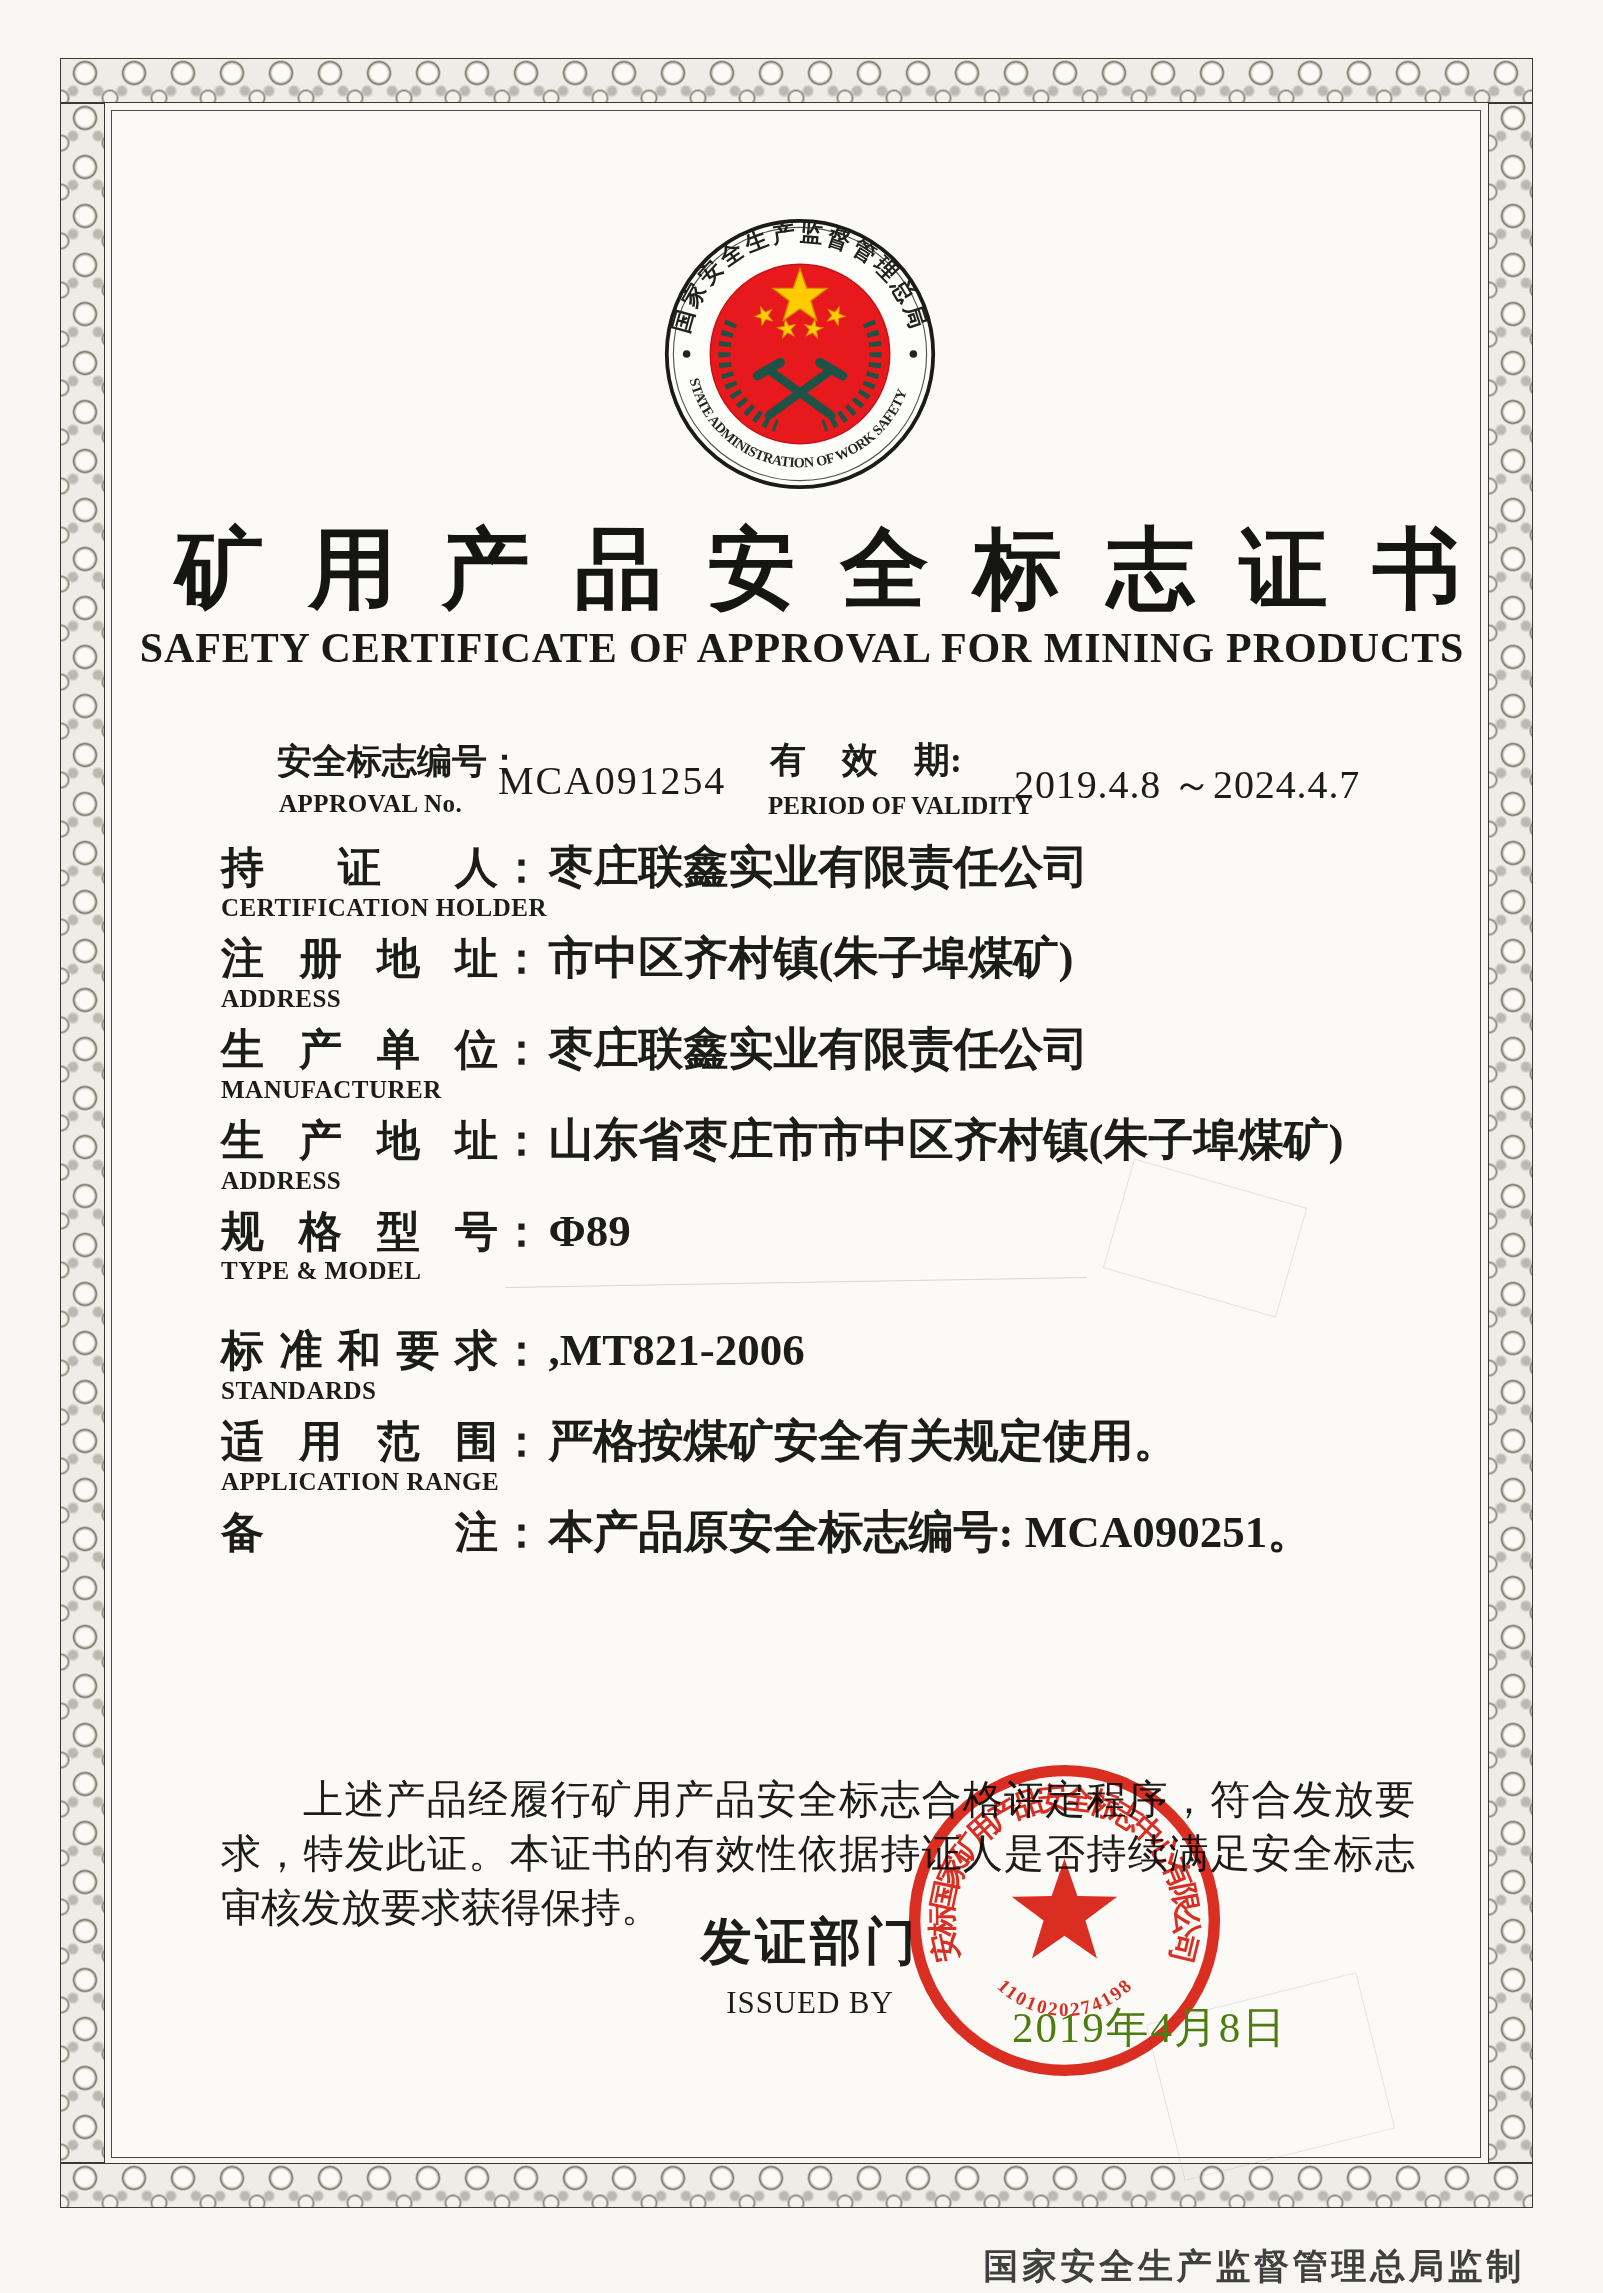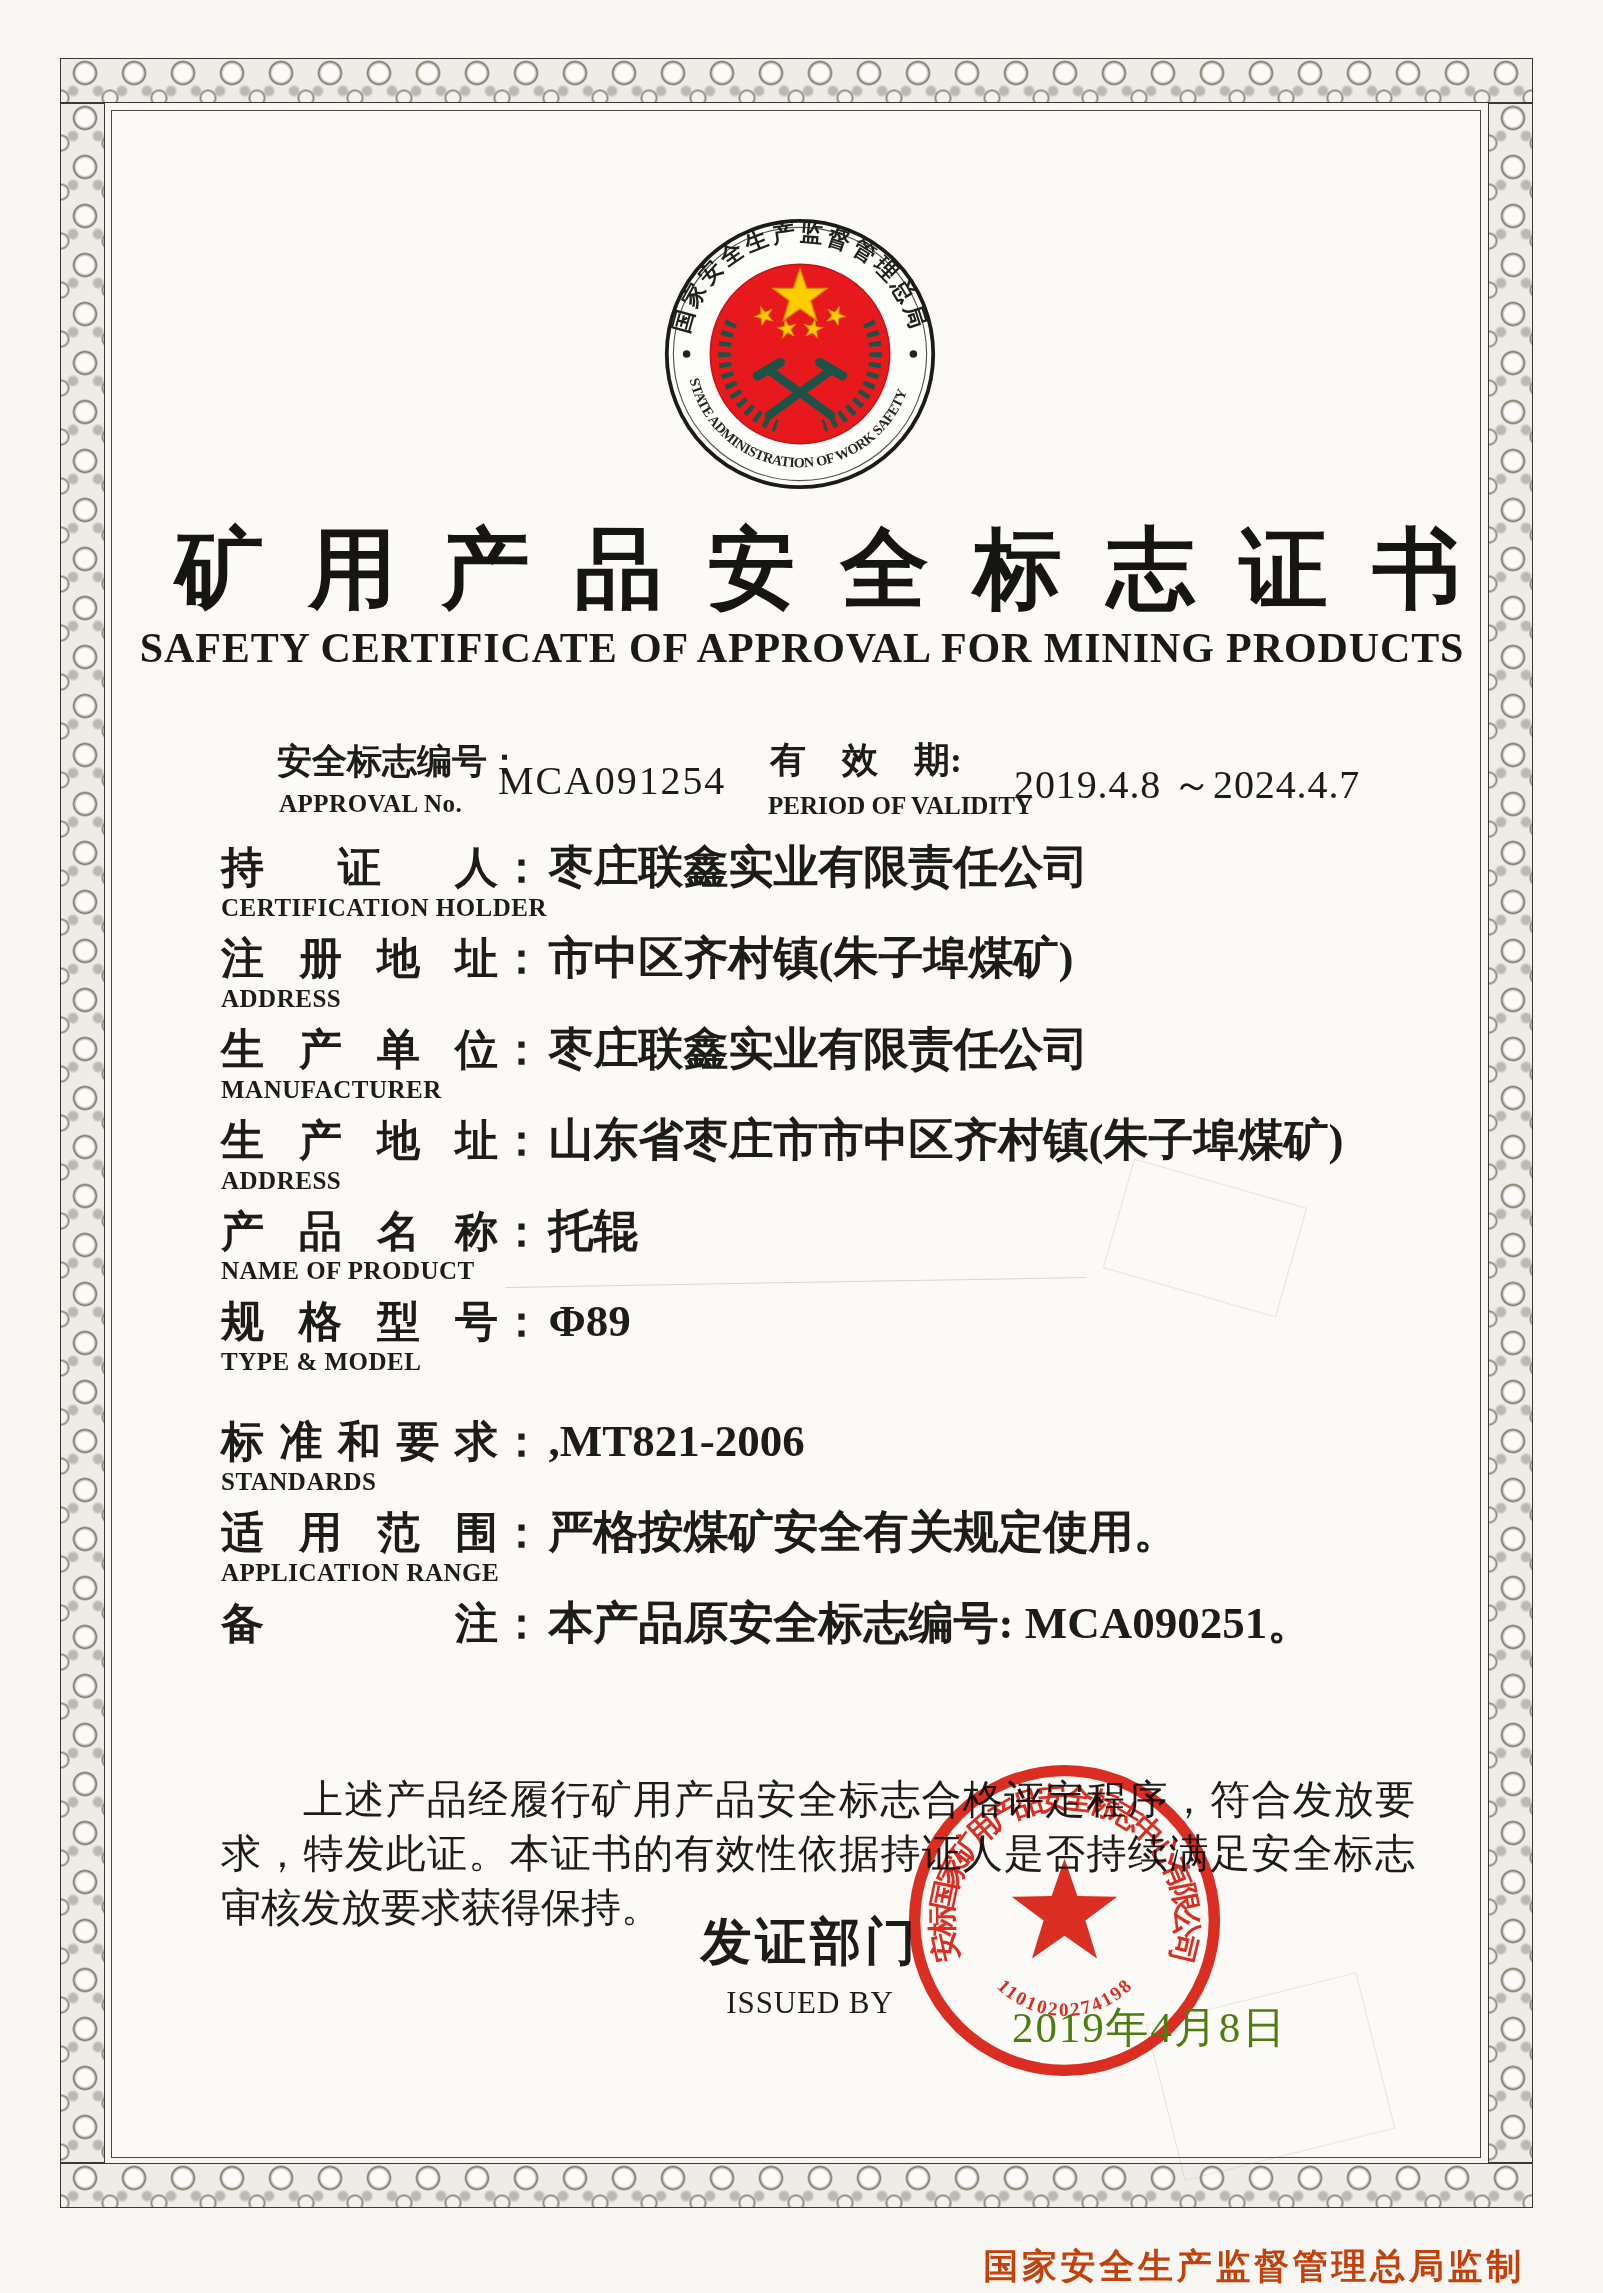--- a/index.html
+++ b/index.html
@@ -83,21 +83,21 @@
   }
   .issued{position:absolute;left:693px;top:1908px;width:234px;text-align:center;z-index:1;}
   .issued-label{font-size:51px;font-weight:700;letter-spacing:3.7px;}
   .issued-sub{font-size:31px;font-weight:400;margin-top:7.5px;letter-spacing:0.9px;}
 
   .stamp{position:absolute;left:907px;top:1763px;width:315px;height:315px;z-index:2;mix-blend-mode:multiply;opacity:.95;}
   .issue-date{position:absolute;left:1012px;top:1999px;font-size:43px;color:#4d7c0f;z-index:3;letter-spacing:1.9px;}
 
   .footer{
     position:absolute;right:79px;top:2243px;font-size:35px;font-weight:700;
-    letter-spacing:3.7px;color:#c2410c;z-index:1;
+    letter-spacing:3.7px;color:#404040;z-index:1;
   }
 </style>
 </head>
 <body>
 
 <div class="page">
 
   <div class="band band-top"></div>
   <div class="band band-bottom"></div>
   <div class="band band-left"></div>
@@ -173,26 +173,20 @@
       <div class="fr-sub">MANUFACTURER</div>
     </div>
 
     <div class="field-row">
       <div class="fr-main">
         <span class="fr-label">生产地址</span><span class="fr-colon">：</span><span class="fr-value">山东省枣庄市市中区齐村镇(朱子埠煤矿)</span>
       </div>
       <div class="fr-sub">ADDRESS</div>
     </div>
 
-    <div class="field-row">
-      <div class="fr-main">
-        <span class="fr-label">产品名称</span><span class="fr-colon">：</span><span class="fr-value">托辊</span>
-      </div>
-      <div class="fr-sub">NAME OF PRODUCT</div>
-    </div>
 
     <div class="field-row">
       <div class="fr-main">
         <span class="fr-label">规格型号</span><span class="fr-colon">：</span><span class="fr-value">Φ89</span>
       </div>
       <div class="fr-sub">TYPE &amp; MODEL</div>
     </div>
 
     <div class="field-row gap-before">
       <div class="fr-main">

